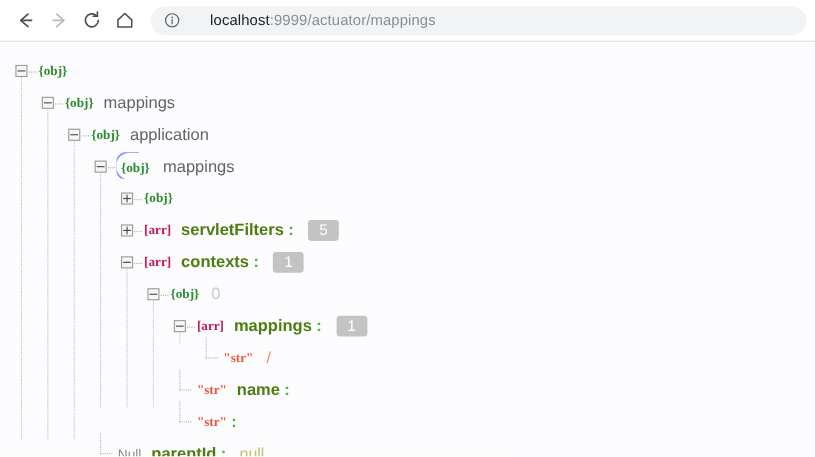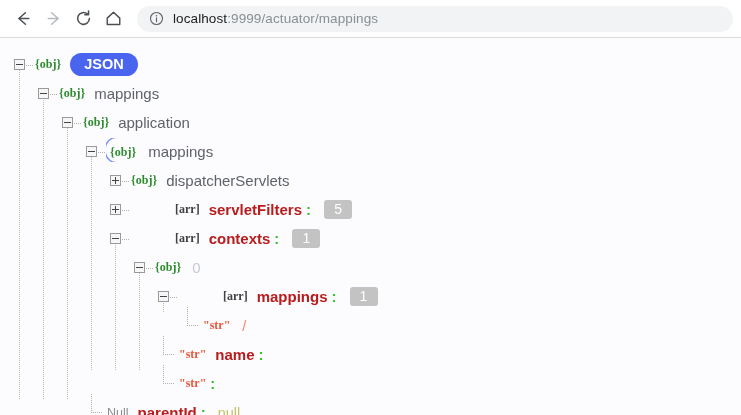--- a/index.html
+++ b/index.html
@@ -32,20 +32,21 @@
   .omnibox {
     margin-left: 9px;
     flex: 1 1 auto;
     height: 26px;
     background: #f1f3f4;
     border-radius: 13px;
     display: flex;
     align-items: center;
     padding: 0 12px;
     max-width: 100%;
+    gap: 18px;
   }
   .omnibox .info-icon { flex: 0 0 auto; margin-right: 9px; display:flex; }
   .url-text {
     font-size: 13.5px;
     color: #8a8f94;
     white-space: nowrap;
     overflow: hidden;
     letter-spacing: .1px;
   }
   .url-host { color: #202124; }
@@ -111,32 +112,32 @@
     border-bottom: 1px dotted #b0b0b0;
     width: 11px;
   }
 
   .tag {
     font-size: 12px;
     font-weight: bold;
     font-family: "Liberation Serif", serif;
   }
   .tag-obj { color: #2e8b2e; }
-  .tag-arr { color: #404040; margin-left: 44px; }
+  .tag-arr { color: #be185d; }
   .tag-str { color: #f0563a; }
   .tag-null { color: #8c8c8c; font-weight: normal; font-size: 12.5px;
               font-family: "Liberation Sans", sans-serif; }
 
   .plain-key {
     color: #5f6368;
     font-size: 15px;
     margin-left: 9px;
   }
   .key {
-    color: #b91c1c;
+    color: #4d7c0f;
     font-weight: bold;
     font-size: 15px;
     margin-left: 9px;
   }
   .colon { color: #39c12f; font-weight: bold; font-size: 15px; margin-left: 4px; }
   .val-str {
     color: #fc8469;
     font-size: 14.5px;
     margin-left: 12px;
   }
@@ -249,21 +250,20 @@
       <div class="vline" style="left: 67px; top: 78.5px; height: 282px;"></div>
       <div class="vline" style="left: 91px; top: 107.5px; height: 224px;"></div>
       <div class="vline" style="left: 115px; top: 194.5px; height: 137px;"></div>
       <div class="vline" style="left: 139px; top: 223.5px; height: 108px;"></div>
       <div class="vline" style="left: 163px; top: 252.5px; height: 21px;"></div>
       <div class="row">
         <div class="expander" style="left: 14px;"></div>
         <div class="stub" style="left: 26px;"></div>
         <div style="margin-left: 35px; display: flex; align-items: center;">
           <span class="tag tag-obj">{obj}</span>
-          <span class="root-badge">JSON</span>
         </div>
       </div>
       <div class="row">
         <div class="expander" style="left: 38px;"></div>
         <div class="stub" style="left: 50px;"></div>
         <div style="margin-left: 59px; display: flex; align-items: center;">
           <span class="tag tag-obj">{obj}</span>
           <span class="plain-key">mappings</span>
         </div>
       </div>
@@ -281,21 +281,20 @@
         <div style="margin-left: 107px; display: flex; align-items: center;">
           <span class="focus-ring"><span class="tag tag-obj">{obj}</span></span>
           <span class="plain-key">mappings</span>
         </div>
       </div>
       <div class="row">
         <div class="expander plus" style="left: 110px;"></div>
         <div class="stub" style="left: 122px;"></div>
         <div style="margin-left: 131px; display: flex; align-items: center;">
           <span class="tag tag-obj">{obj}</span>
-          <span class="plain-key">dispatcherServlets</span>
         </div>
       </div>
       <div class="row">
         <div class="expander plus" style="left: 110px;"></div>
         <div class="stub" style="left: 122px;"></div>
         <div style="margin-left: 131px; display: flex; align-items: center;">
           <span class="tag tag-arr">[arr]</span>
           <span class="key">servletFilters</span>
           <span class="colon">:</span>
           <span class="count">5</span>

